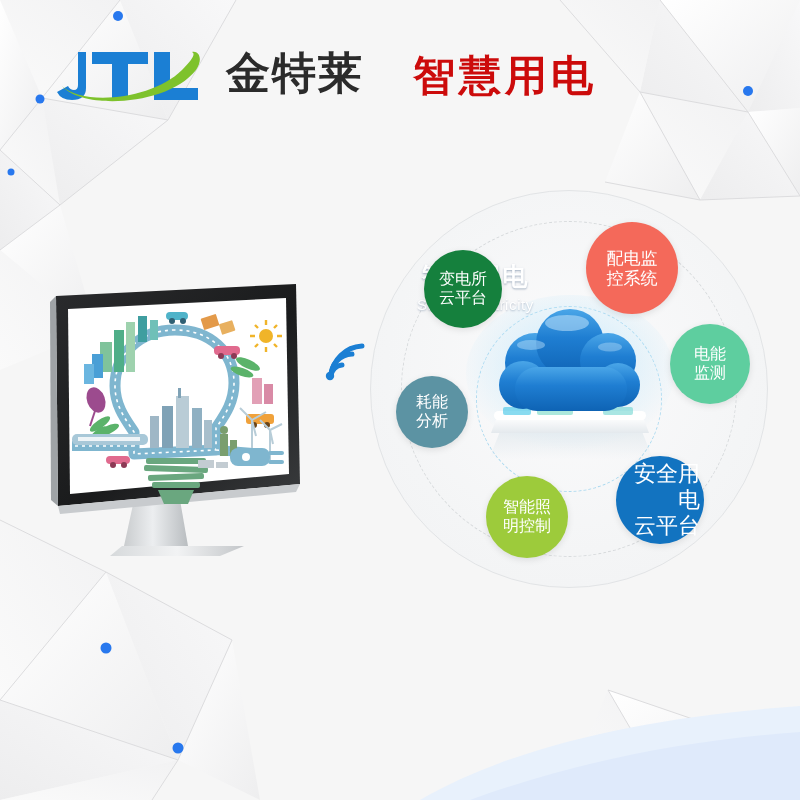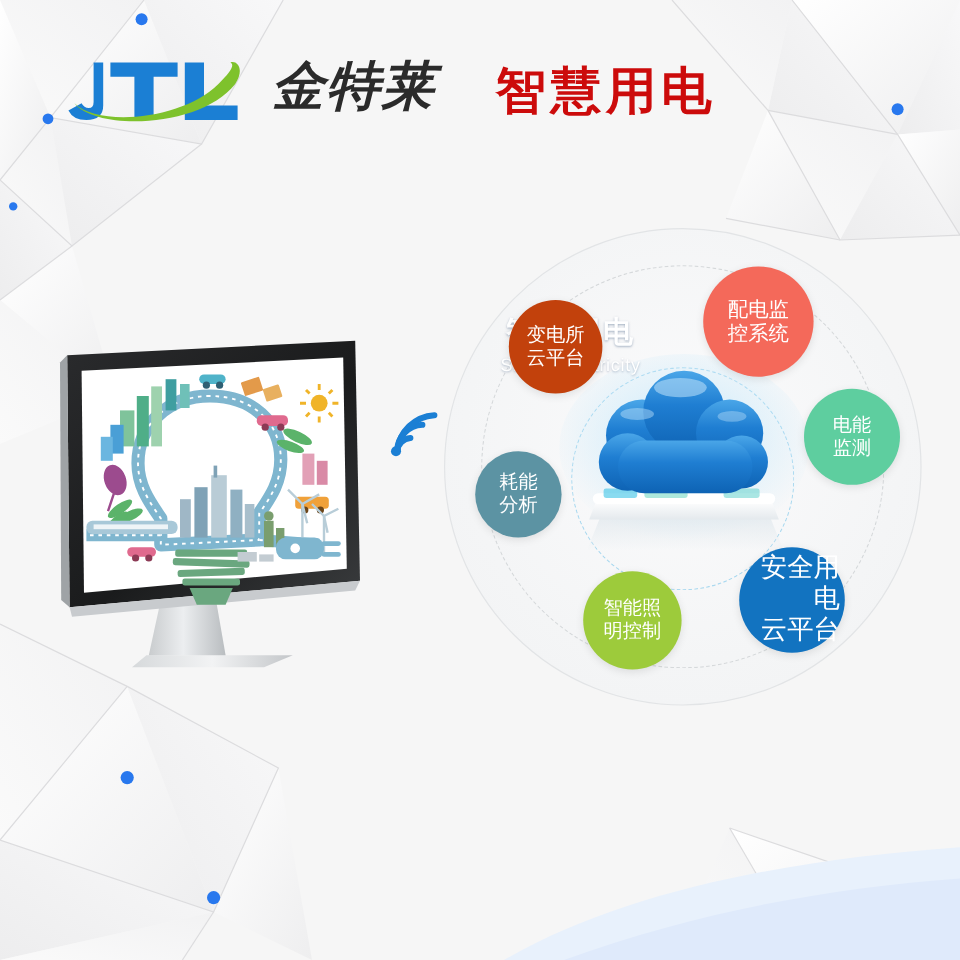--- a/index.html
+++ b/index.html
@@ -9,21 +9,21 @@
     background:#f7f7f7;
     position:relative;
   }
   #stage{position:absolute;inset:0;width:800px;height:800px;overflow:hidden;background:#f6f6f6;}
 
   
   .bg-poly{position:absolute;inset:0;width:800px;height:800px;}
 
   
   .header{position:absolute;left:0;top:0;width:800px;height:140px;}
-  .logo-wrap{position:absolute;left:56px;top:44px;width:300px;height:62px;font-style:italic;}
+  .logo-wrap{position:absolute;left:56px;top:44px;width:300px;height:62px;}
   .logo-svg{position:absolute;left:0;top:0;}
   .brand-cn{
     position:absolute;left:170px;top:-2px;
     font-family:"DejaVu Sans","Liberation Sans",sans-serif;
     font-size:44px;font-weight:700;color:#2b2b2b;letter-spacing:2px;
     line-height:62px;white-space:nowrap;
   }
   .title-red{
     position:absolute;left:413px;top:48px;
     font-family:"DejaVu Sans","Liberation Sans",sans-serif;
@@ -59,21 +59,21 @@
     position:absolute;border-radius:50%;
     display:flex;align-items:center;justify-content:center;
     text-align:right;color:#ffffff;
     font-family:"DejaVu Sans","Liberation Sans",sans-serif;
     font-weight:400;line-height:1.18;
     box-shadow:0 2px 7px rgba(0,0,0,.10);
     user-select:none;
   }
   .bubble span{display:block;padding:0 4px;}
 
-  .b-sub   {left:56px; top:62px;  width:78px; height:78px; background:#c2410c; font-size:16px;}
+  .b-sub   {left:56px; top:62px;  width:78px; height:78px; background:#15803d; font-size:16px;}
   .b-dist  {left:218px;top:34px;  width:92px; height:92px; background:#f4695a; font-size:17px;}
   .b-ener  {left:302px;top:136px; width:80px; height:80px; background:#5ece9f; font-size:16px;}
   .b-cons  {left:28px; top:188px; width:72px; height:72px; background:#5c93a3; font-size:16px;}
   .b-light {left:118px;top:288px; width:82px; height:82px; background:#9dcb3b; font-size:16px;}
   .b-safe  {left:248px;top:268px; width:88px; height:88px; background:#1273c0; font-size:22px;}
 
   .cloud-label{
     position:absolute;left:0;top:0;width:215px;height:190px;
     display:flex;flex-direction:column;align-items:center;justify-content:center;
     pointer-events:none;padding-top:6px;box-sizing:border-box;

